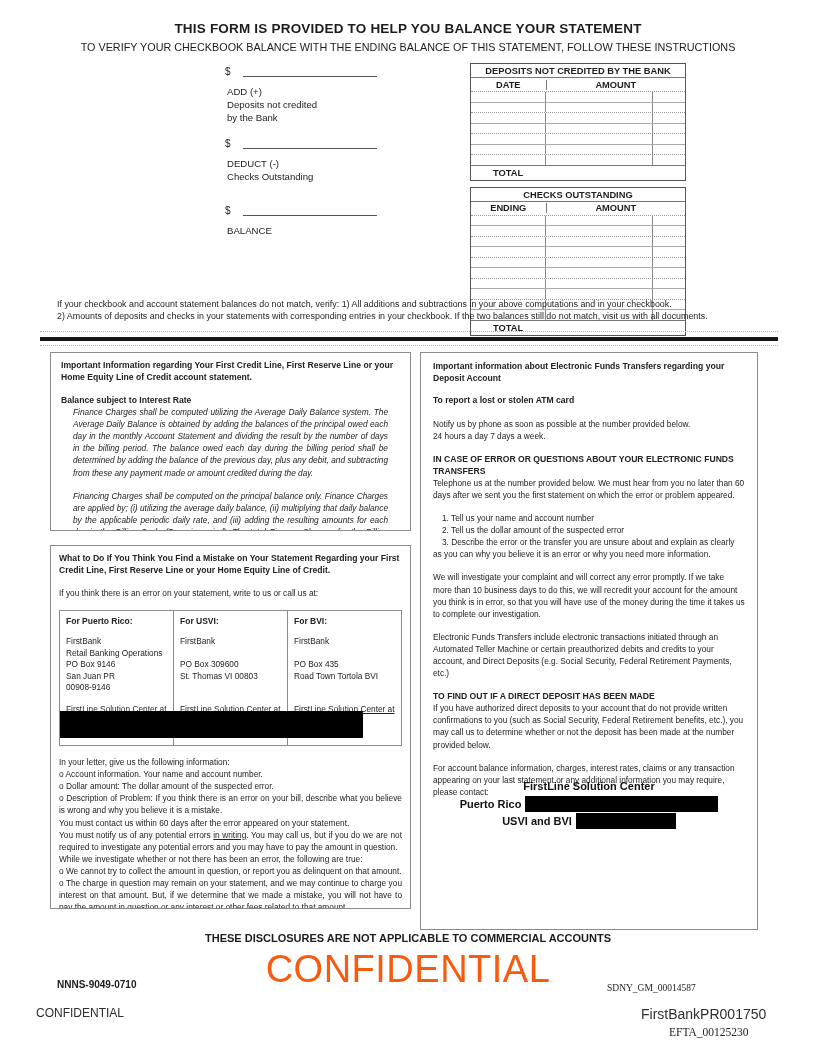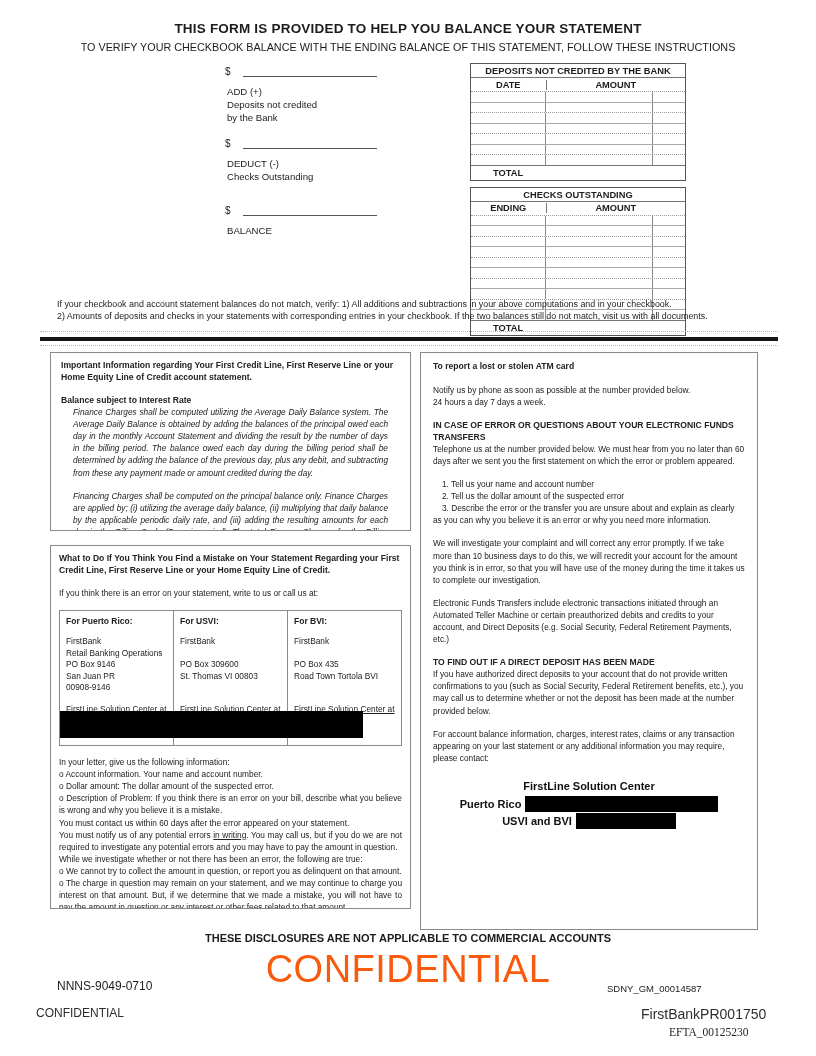--- a/index.html
+++ b/index.html
@@ -72,22 +72,22 @@
       font-size:11px;font-weight:bold;line-height:17px;color:#111;}
   .sc-title{margin-bottom:1px;}
   .bar{display:inline-block;background:#000;vertical-align:-4px;margin-left:4px;}
   .bar1{width:193px;height:16px;} .bar2{width:100px;height:16px;}
 
   
   .disclosure{position:absolute;top:932px;left:0;width:100%;text-align:center;
               font-size:11px;font-weight:bold;}
   .stamp{position:absolute;top:948px;left:0;width:100%;text-align:center;
          font-size:38px;color:#F95B0E;letter-spacing:.5px;}
-  .formnum{position:absolute;left:57px;top:979px;font-size:12px;font-weight:normal;}
-  .bates1{position:absolute;left:607px;top:983px;font-size:9.5px;}
+  .formnum{position:absolute;left:57px;top:979px;font-size:10px;font-weight:bold;}
+  .bates1{position:absolute;left:607px;top:983px;font-size:9.5px;font-family:Liberation Serif, serif;}
   .fconf{position:absolute;left:36px;top:1006px;font-size:12px;color:#2e2e2e;}
   .bates2{position:absolute;left:641px;top:1006px;font-size:14px;color:#2e2e2e;}
   .bates3{position:absolute;left:669px;top:1026px;font-size:11.5px;
           font-family:"Liberation Serif",serif;color:#222;}
 </style>
 </head>
 <body>
 
 <div class="page">
 
@@ -296,20 +296,21 @@
       <p><span>You must notify us of any potential errors </span><span class="u">in writing</span><span>. You may call us, but if you do we are not required to investigate any potential errors and you may have to pay the amount in question.</span></p>
       <p>While we investigate whether or not there has been an error, the following are true:</p>
       <p>o We cannot try to collect the amount in question, or report you as delinquent on that amount.</p>
       <p>o The charge in question may remain on your statement, and we may continue to charge you interest on that amount. But, if we determine that we made a mistake, you will not have to pay the amount in question or any interest or other fees related to that amount.</p>
       <p>o While you do not have to pay the amount in question, you are responsible for the remainder of your balance.</p>
 
     </div>
   </div>
 
   <div class="fbox rbox">
+    <p class="bh">Important information about Electronic Funds Transfers regarding your Deposit Account</p>
     <p class="bh">To report a lost or stolen ATM card</p>
     <p class="np">
       <span>Notify us by phone as soon as possible at the number provided below.</span><br>
       <span>24 hours a day 7 days a week.</span>
     </p>
     <p class="bsub">IN CASE OF ERROR OR QUESTIONS ABOUT YOUR ELECTRONIC FUNDS TRANSFERS</p>
     <p class="np">Telephone us at the number provided below.  We must hear from you no later than 60 days after we sent you the first statement on which the error or problem appeared.</p>
     <div class="steps">
       <p>1. Tell us your name and account number</p>
       <p>2. Tell us the dollar amount of the suspected error</p>

